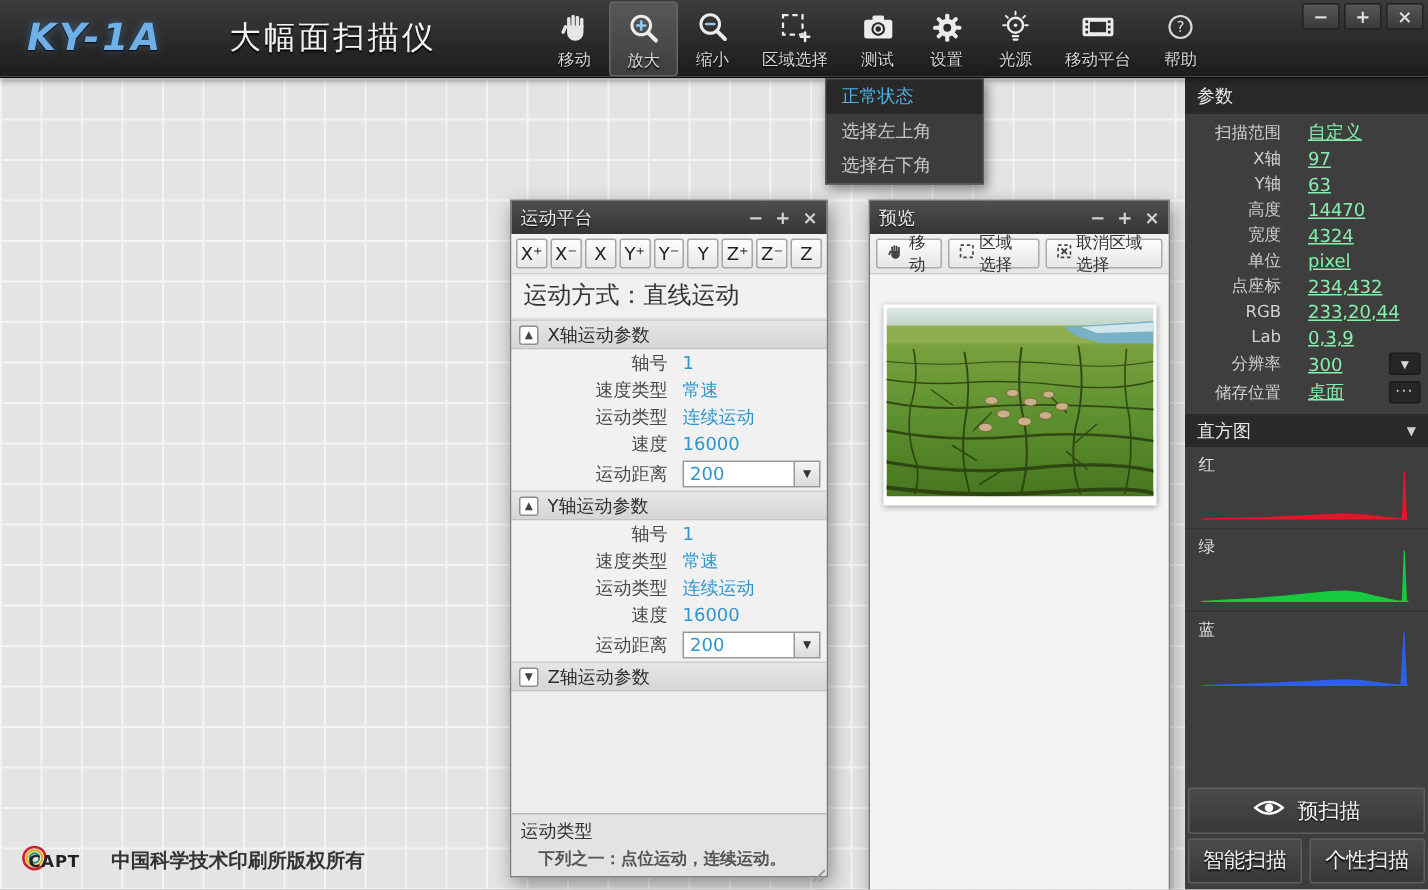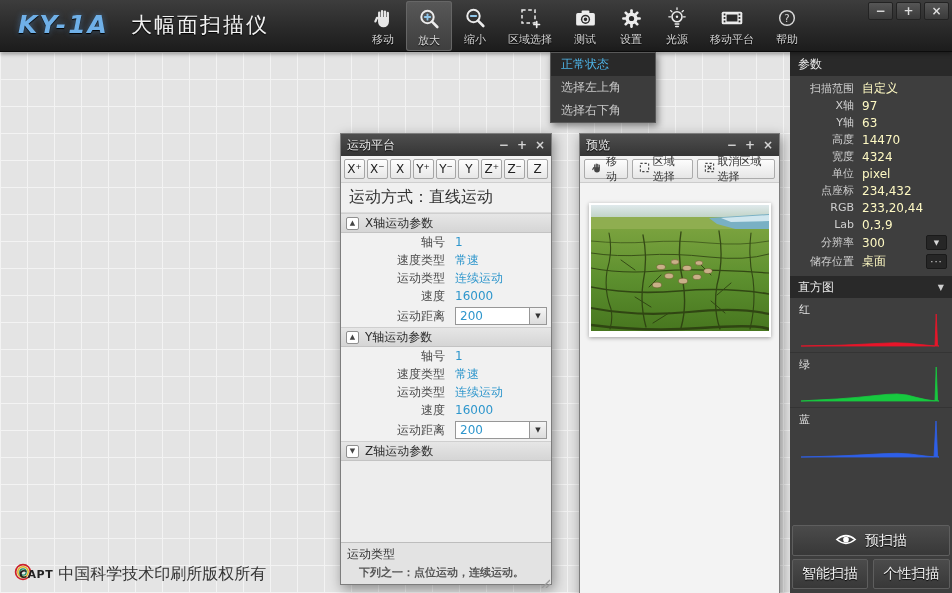--- a/index.html
+++ b/index.html
@@ -3,21 +3,21 @@
 <meta charset="utf-8">
 <style>
   * { margin:0; padding:0; box-sizing:border-box; }
   body { font-family:"DejaVu Sans","Liberation Sans",sans-serif; background:#888; }
   .app { position:relative; width:952px; height:593px; overflow:hidden; background:#e4e4e4; }
 
   
   .topbar { position:absolute; left:0; top:0; width:952px; height:52px;
     background:linear-gradient(#3d3d3d,#2a2a2a 55%,#1c1c1c); border-bottom:1px solid #0c0c0c; z-index:30;
     box-shadow:0 2px 4px rgba(0,0,0,.35); }
-  .logo-wrap { position:absolute; left:18px; top:10px; display:flex; align-items:center; }
+  .logo-wrap { position:absolute; left:18px; top:10px; display:flex; align-items:center;gap:22px; }
   .logo { font-size:25px; font-weight:bold; font-style:italic; letter-spacing:2px; color:#6fb0e8;
     text-shadow:0 1px 1px #000, 0 0 6px rgba(90,160,230,.45); }
   .app-title { margin-left:22px; font-size:21px; color:#f2f2f2; letter-spacing:2px; text-shadow:0 1px 1px #000; }
   .toolbar { position:absolute; left:360px; top:0; height:52px; display:flex; align-items:stretch; }
   .tool-item { display:flex; flex-direction:column; align-items:center; justify-content:flex-start;
     padding:5px 10px 3px; cursor:pointer; }
   .tool-item.active { background:linear-gradient(#585858,#3e3e3e); border-radius:3px; margin:1px 0;
     box-shadow:inset 0 0 0 1px #666; }
   .tool-item .ticon { width:26px; height:26px; display:flex; align-items:center; justify-content:center; }
   .tool-label { font-size:11px; color:#d6d6d6; margin-top:1px; white-space:nowrap; text-shadow:0 1px 1px #000; }
@@ -87,41 +87,41 @@
     position:relative; flex-shrink:0; }
 
   
   .sidebar { position:absolute; left:790px; top:52px; width:162px; height:541px; background:#3e3e3e; z-index:25; }
   .side-header { height:24px; background:#292929; display:flex; align-items:center; padding:0 8px;
     font-size:12px; color:#e8e8e8; }
   .side-header .hdr-arrow { margin-left:auto; font-size:8px; color:#cfcfcf; cursor:pointer; }
   .srow { height:17px; display:flex; align-items:center; position:relative; }
   .srow.dd { height:19px; }
   .slabel { width:64px; text-align:right; font-size:11px; color:#cfcfcf; }
-  .svalue { margin-left:8px; font-size:12px; color:#fef9c3; }
+  .svalue { margin-left:18px; font-size:12px; color:#86efac;text-decoration:underline; }
   .side-ctl { position:absolute; right:5px; top:2px; width:21px; height:15px; background:#262626;
     border:1px solid #1a1a1a; border-radius:2px; color:#d8d8d8; display:flex; align-items:center;
     justify-content:center; cursor:pointer; }
   .side-ctl.arrow { font-size:7px; }
   .side-ctl.dots { font-size:10px; letter-spacing:1px; }
   .hist-block { position:relative; height:55px; border-bottom:1px solid #343434; }
   .hist-label { position:absolute; left:9px; top:4px; font-size:11px; color:#e0e0e0; }
   .hist-block svg { position:absolute; left:5px; bottom:2px; }
   .side-actions { position:absolute; left:0; bottom:0; width:162px; }
   .action-btn { position:absolute; background:linear-gradient(#4b4b4b,#383838); border:1px solid #5e5e5e;
     border-radius:2px; color:#f2f2f2; font-size:14px; display:flex; align-items:center; justify-content:center;
     gap:8px; cursor:pointer; text-shadow:0 1px 1px #000; }
   .btn-prescan { left:2px; right:2px; bottom:37px; height:31px; }
   .btn-smart  { left:2px; width:76px; bottom:4px; height:30px; }
   .btn-custom { right:2px; width:77px; bottom:4px; height:30px; }
 
   
   .copyright { position:absolute; left:14px; bottom:8px; display:flex; align-items:center; z-index:5; }
   .capt-text { font-size:11px; font-weight:bold; color:#222; letter-spacing:.5px; margin-left:-13px; }
-  .copy-text { font-size:16px; color:#333; margin-left:5px; }
+  .copy-text { font-size:13px; color:#333; margin-left:21px;font-weight:bold; }
 </style>
 </head>
 <body>
 
 <div class="app">
 
   <div class="canvas">
     <div class="copyright">
       <span>
         <svg width="18" height="18" viewBox="0 0 18 18" fill="none">

